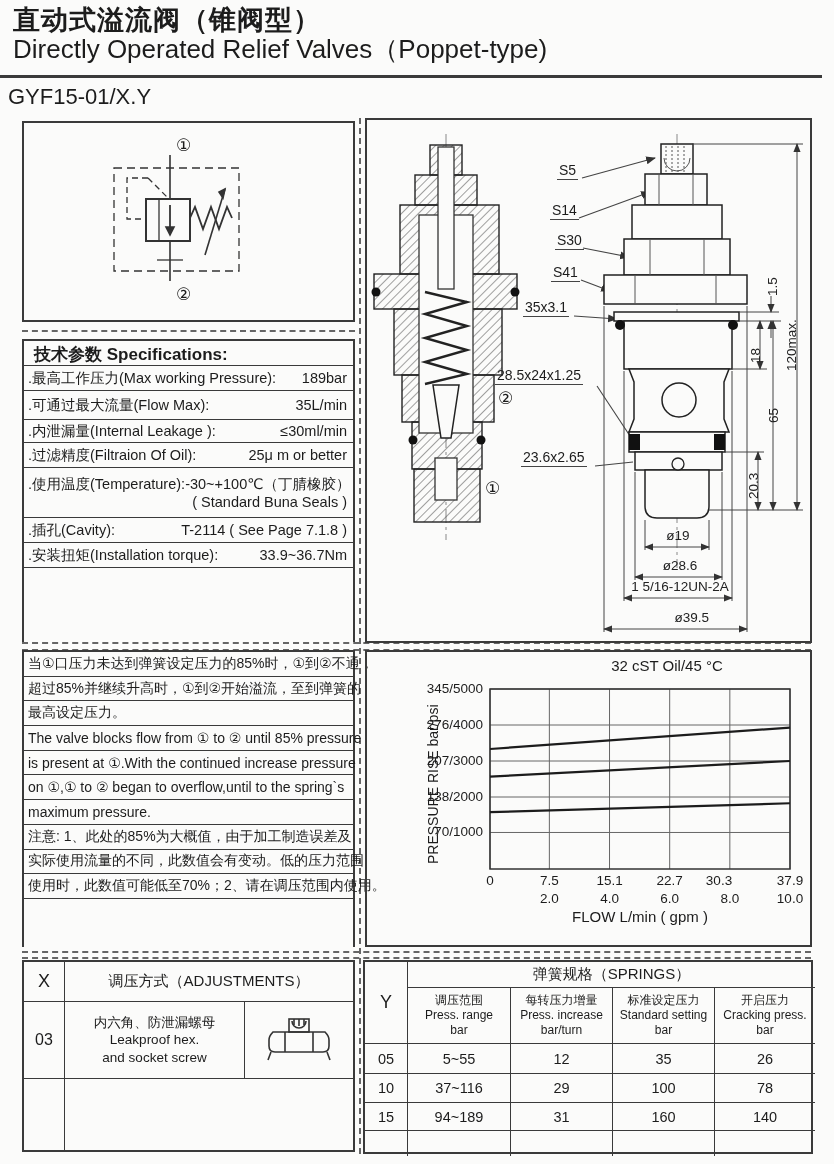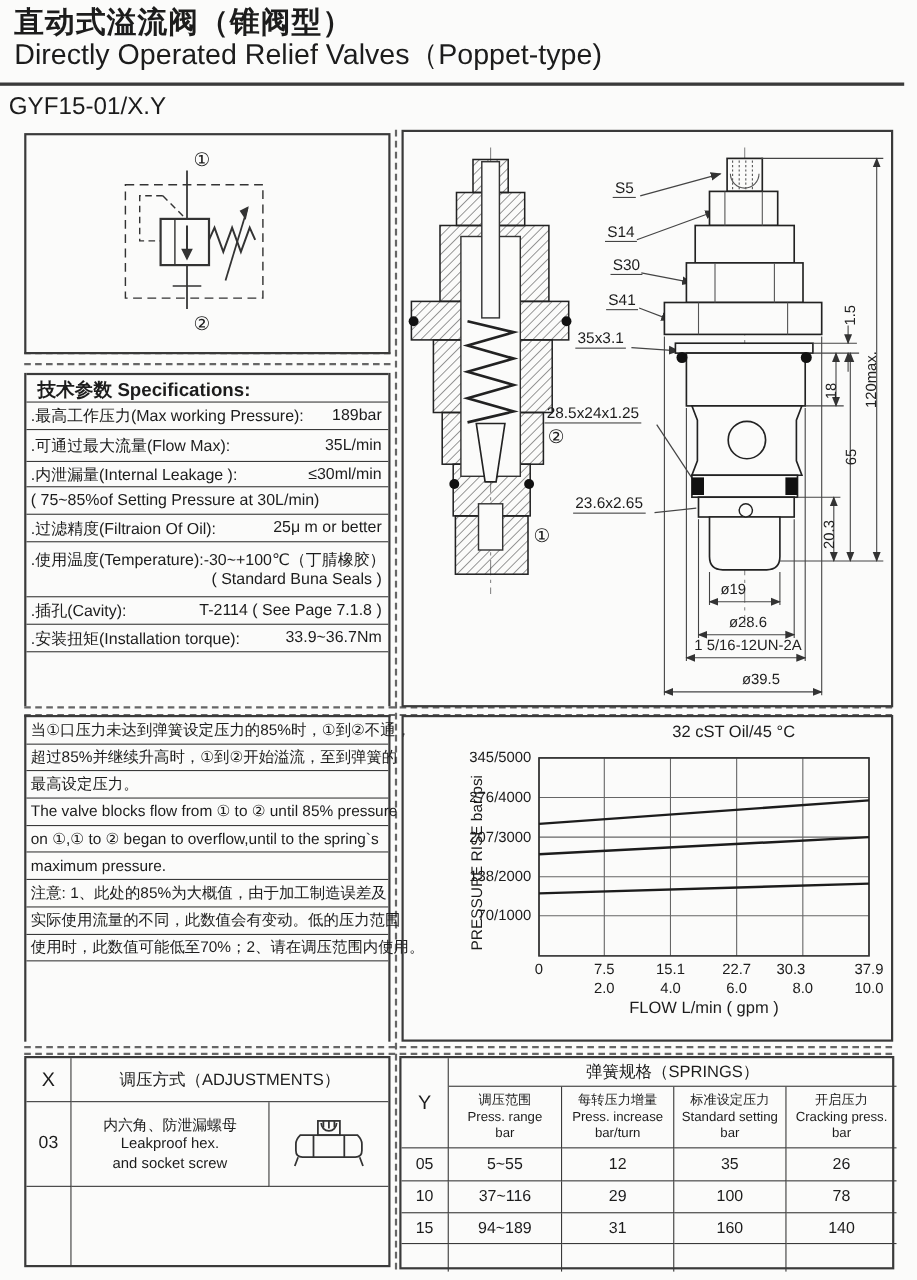--- a/index.html
+++ b/index.html
@@ -126,26 +126,20 @@
         </div>
       </div>
       <div class="spec-row" style="height: 23px;">
         <div class="spec-line">
           <span class="spec-label">.内泄漏量(Internal Leakage ):</span>
           <span class="spec-value">≤30ml/min</span>
         </div>
       </div>
       <div class="spec-row" style="height: 25px;">
         <div class="spec-line">
-          <span class="spec-label">( 75~85%of Setting Pressure at 30L/min)</span>
-          <span class="spec-value"></span>
-        </div>
-      </div>
-      <div class="spec-row" style="height: 25px;">
-        <div class="spec-line">
           <span class="spec-label">.过滤精度(Filtraion Of Oil):</span>
           <span class="spec-value">25μ m or better</span>
         </div>
       </div>
       <div class="spec-row" style="height: 50px;">
         <div class="spec-line">
           <span class="spec-label">.使用温度(Temperature):</span>
           <span class="spec-value">-30~+100℃（丁腈橡胶）</span>
         </div>
         <div class="spec-line">
@@ -165,20 +159,21 @@
         </div>
       </div>
     </div>
 </div>
 
 <div class="abs" id="desc-box">
     <div class="desc-line">当①口压力未达到弹簧设定压力的85%时，①到②不通，</div>
     <div class="desc-line">超过85%并继续升高时，①到②开始溢流，至到弹簧的</div>
     <div class="desc-line">最高设定压力。</div>
     <div class="desc-line">The valve blocks flow from ① to ② until 85% pressure</div>
+    <div class="desc-line">is present at ①.With the continued increase pressure</div>
     <div class="desc-line">on ①,① to ② began to overflow,until to the spring`s</div>
     <div class="desc-line">maximum pressure.</div>
     <div class="desc-line">注意: 1、此处的85%为大概值，由于加工制造误差及</div>
     <div class="desc-line">实际使用流量的不同，此数值会有变动。低的压力范围</div>
     <div class="desc-line">使用时，此数值可能低至70%；2、请在调压范围内使用。</div>
   </div>
 
 <div class="abs panel" id="adj-box">
   <div id="adj-grid">
     <div class="cell" id="adj-x">X</div>
@@ -324,21 +319,21 @@
   <span class="dlabel callout" style="left:156px;top:179px;">35x3.1</span>
   <span class="dlabel callout" style="left:128px;top:247px;">28.5x24x1.25</span>
   <span class="portmark" style="left:131px;top:268px;">②</span>
   <span class="dlabel callout" style="left:154px;top:329px;">23.6x2.65</span>
   <span class="portmark" style="left:118px;top:358px;">①</span>
   <span class="rot dim" style="left:398px;top:176px;">1.5</span>
   <span class="rot dim" style="left:381px;top:243px;">18</span>
   <span class="rot dim" style="left:399px;top:303px;">65</span>
   <span class="rot dim" style="left:379px;top:379px;">20.3</span>
   <span class="rot dim" style="left:417px;top:251px;">120max.</span>
-  <span class="dlabel dim" style="left:288px;top:408px;width:46px;text-align:left;">ø19</span>
+  <span class="dlabel dim" style="left:288px;top:408px;width:46px;text-align:center;">ø19</span>
   <span class="dlabel dim" style="left:283px;top:438px;width:60px;text-align:center;">ø28.6</span>
   <span class="dlabel dim" style="left:243px;top:459px;width:140px;text-align:center;">1 5/16-12UN-2A</span>
   <span class="dlabel dim" style="left:278px;top:490px;width:64px;text-align:right;">ø39.5</span>
 </div>
 
 <div class="abs panel" id="chart-box">
   <div id="chart-title">32 cST Oil/45 °C</div>
   <span class="rot" id="chart-ylabel">PRESSURE RISE bar/psi</span>
   <svg id="chart-svg" width="443" height="293" viewBox="0 0 443 293" style="position:absolute;left:0;top:0;">
       <line x1="123" y1="37" x2="123" y2="217" stroke="#666" stroke-width="1"></line>

